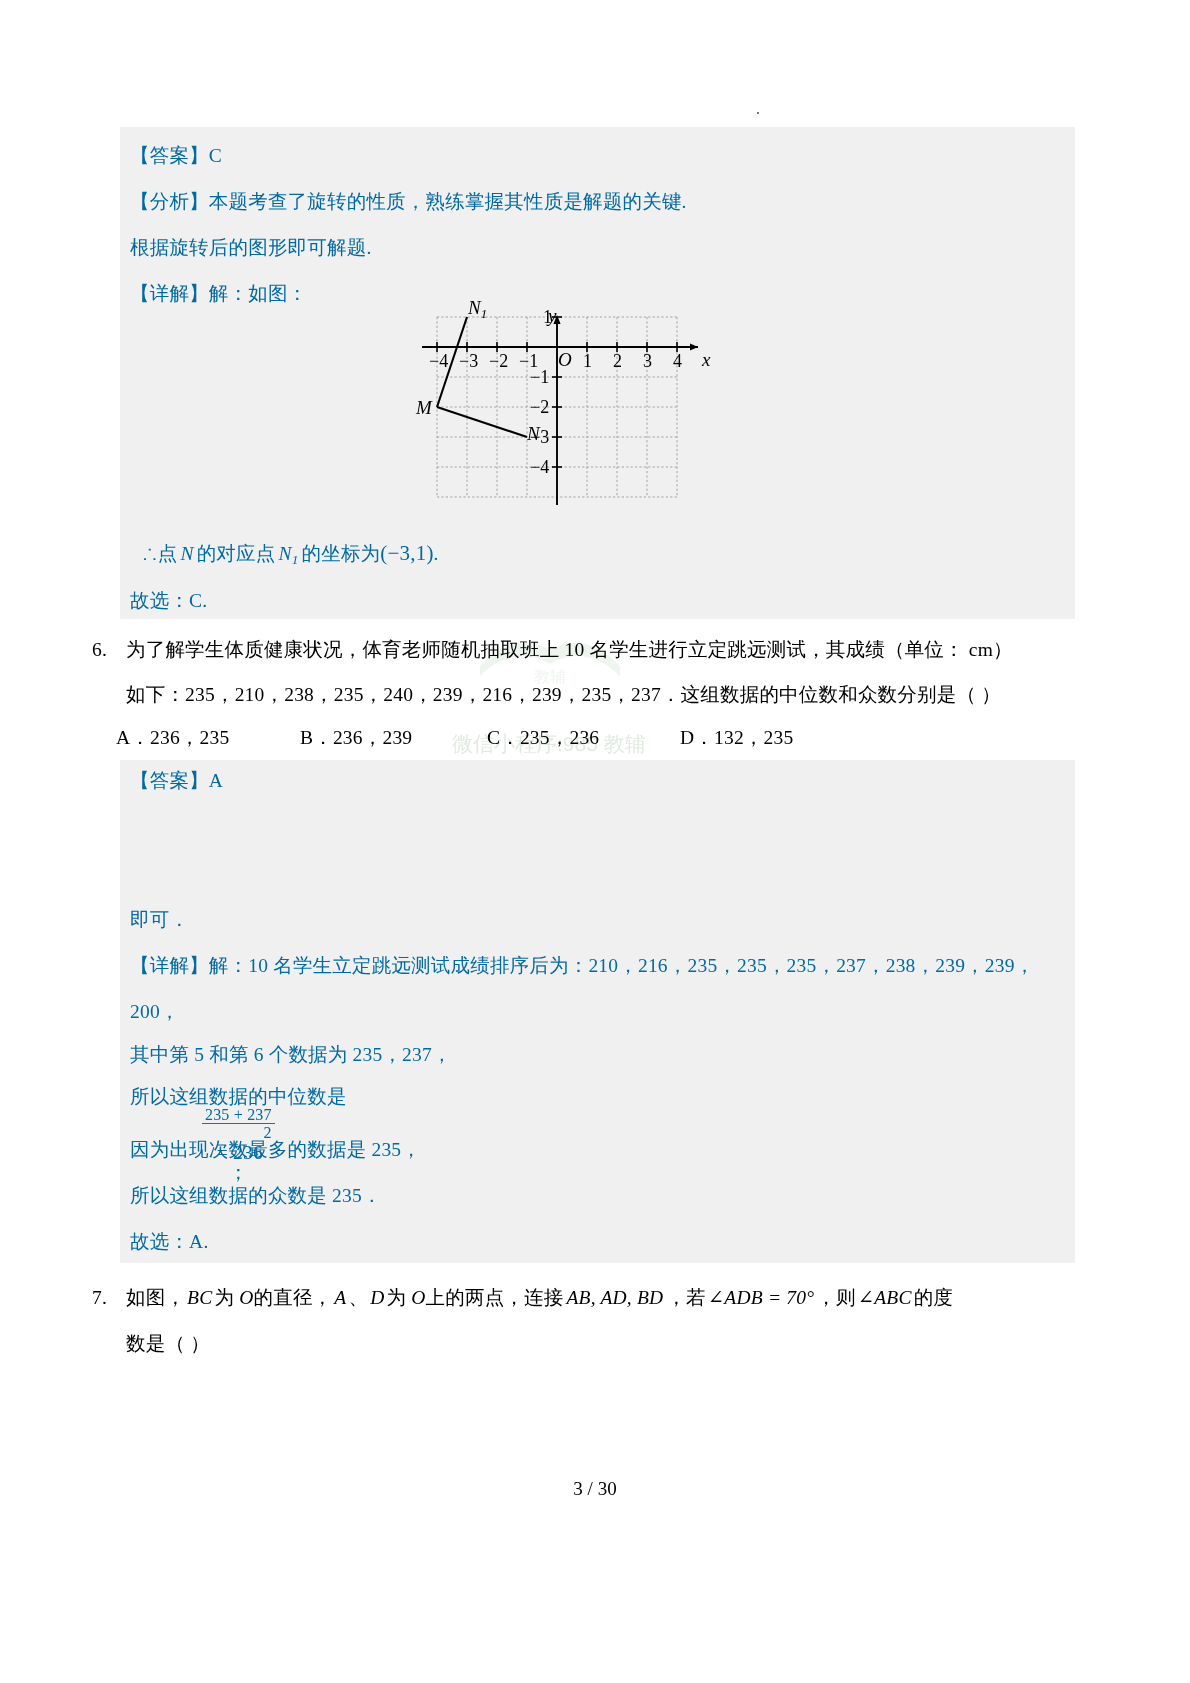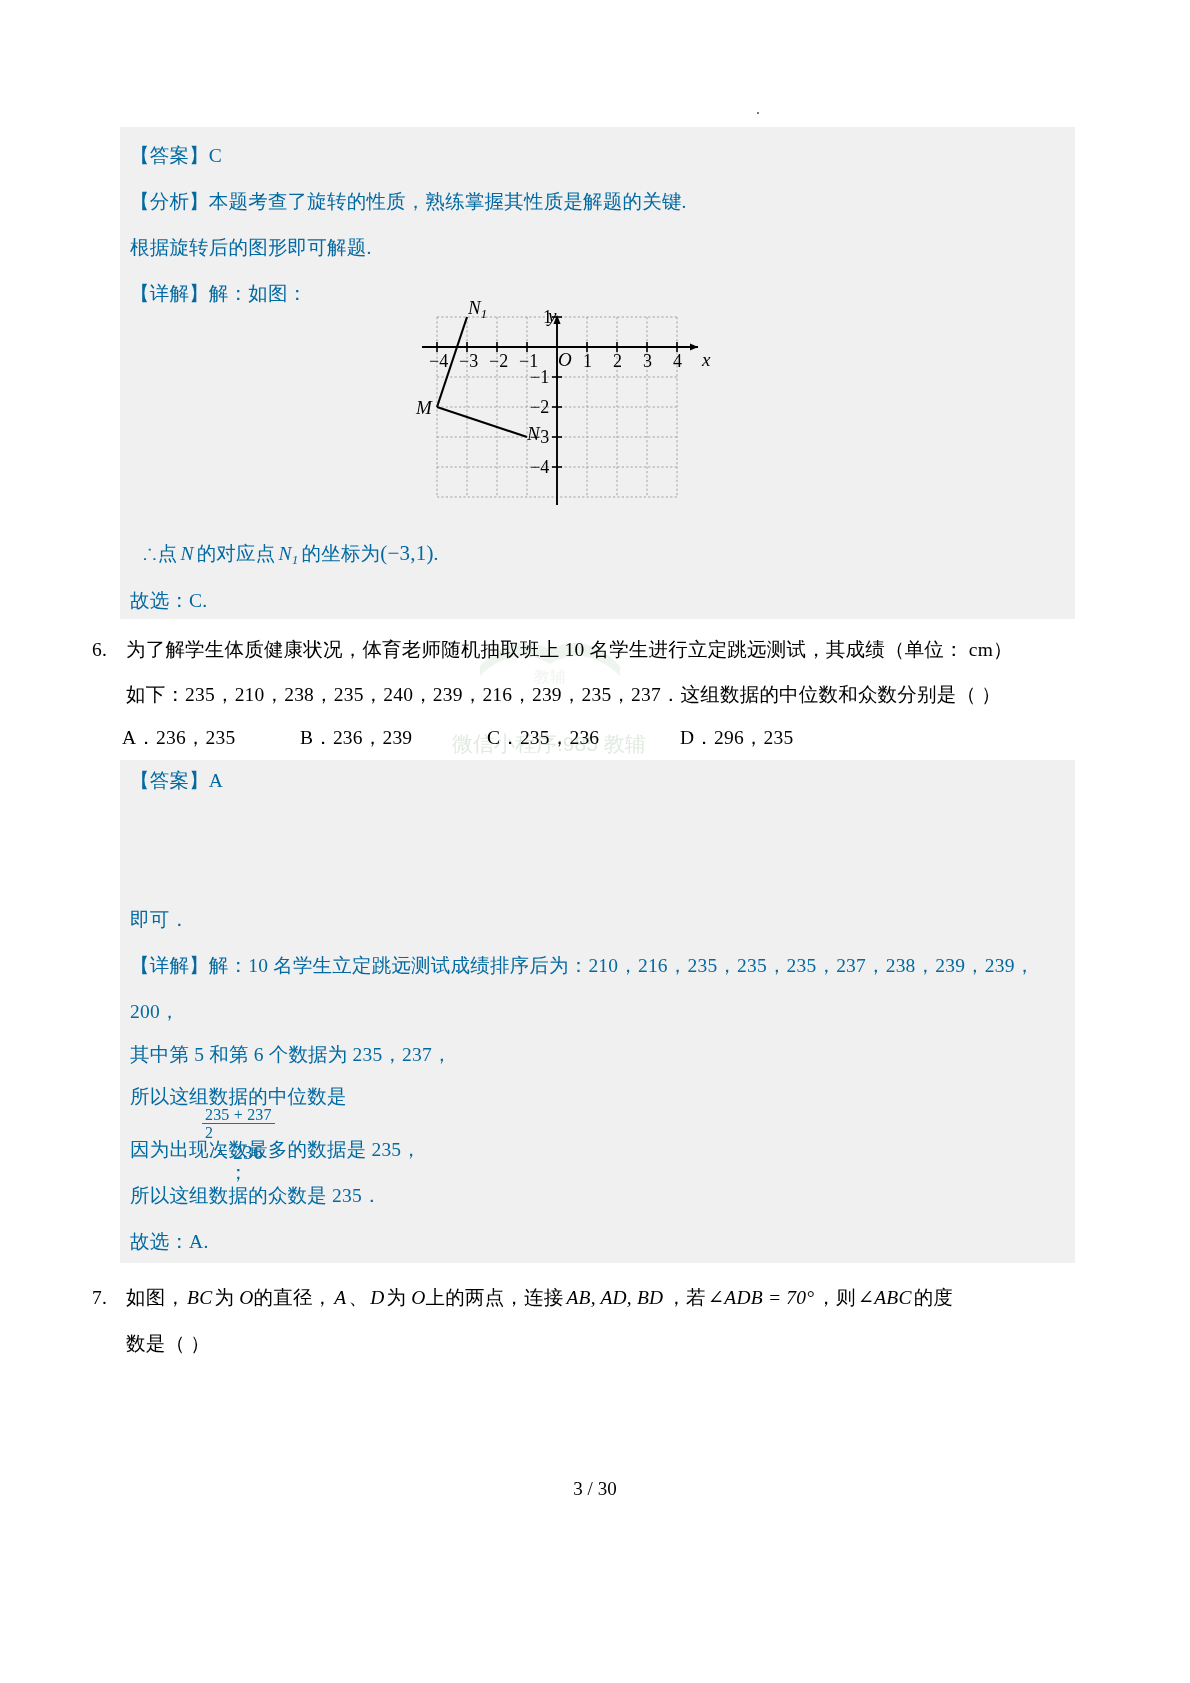--- a/index.html
+++ b/index.html
@@ -68,21 +68,21 @@
     left: 412px;
     top: 305px;
     width: 320px;
     height: 205px;
   }
 
   
   .frac {
     display: inline-block;
     vertical-align: middle;
-    text-align: left;
+    text-align: right;
     font-size: 16px;
     line-height: 1.12;
     position: relative;
     top: -1px;
   }
   .frac .num { display:block; padding: 0 3px; }
   .frac .den { display:block; border-top: 1.2px solid #e8231f; padding: 0 3px; }
 
   .sub {
     font-size: 0.68em;
@@ -231,31 +231,31 @@
   <div class="line cn" style="left:92px; top:640px;">
     <span>6.</span>
   </div>
   <div class="line cn" style="left:126px; top:640px;">
     <span>为了解学生体质健康状况，体育老师随机抽取班上 10 名学生进行立定跳远测试，其成绩（单位： cm）</span>
   </div>
   <div class="line cn" style="left:126px; top:685px;">
     <span>如下：235，210，238，235，240，239，216，239，235，237．这组数据的中位数和众数分别是（    ）</span>
   </div>
 
-  <div class="line cn" style="left:122px; top:728px;">
+  <div class="line cn" style="left:116px; top:728px;">
     <span>A．</span><span>236，235</span>
   </div>
   <div class="line cn" style="left:300px; top:728px;">
     <span>B．</span><span>236，239</span>
   </div>
   <div class="line cn" style="left:487px; top:728px;">
     <span>C．</span><span>235，236</span>
   </div>
   <div class="line cn" style="left:680px; top:728px;">
-    <span>D．</span><span>296，235</span>
+    <span>D．</span><span>132，235</span>
   </div>
 
   <div class="ansbox" style="top:760px; height:503px;"></div>
 
   <div class="line red cn" style="left:130px; top:771px;">
     <span>【答案】</span><span>A</span>
   </div>
 
   <div class="line red cn" style="left:130px; top:910px;">
     <span>即可．</span>

